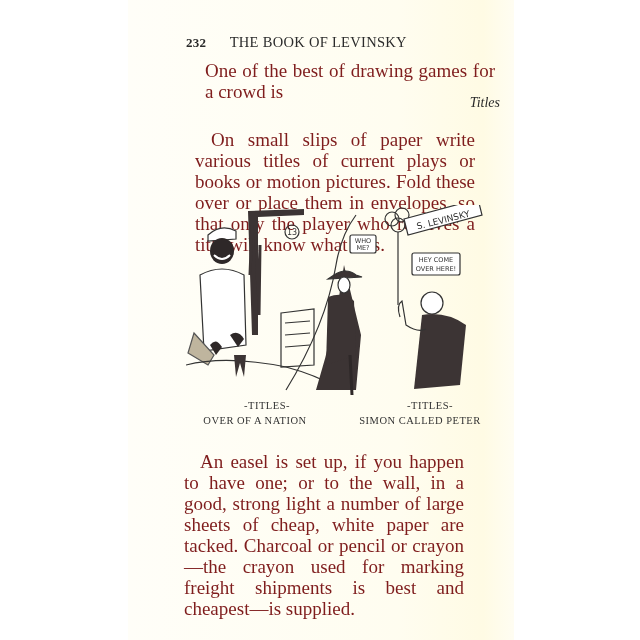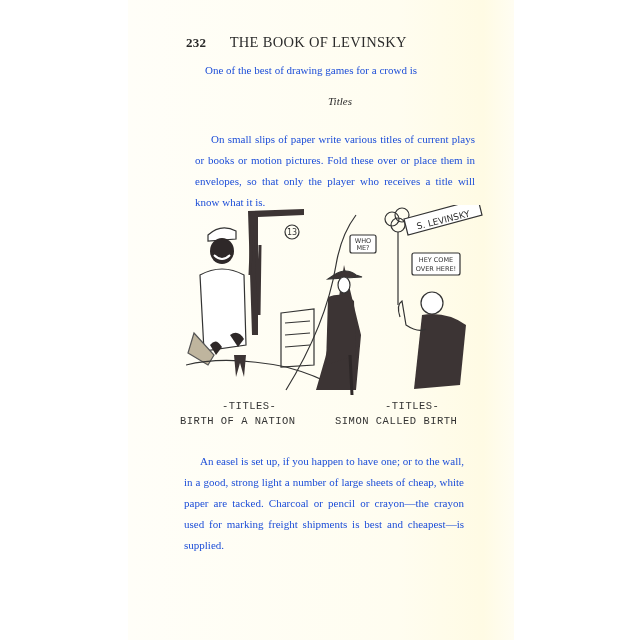--- a/index.html
+++ b/index.html
@@ -6,27 +6,27 @@
   body {
     width:640px; height:640px; background:#ffffff; position:relative; overflow:hidden;
     font-family: "Liberation Serif", "DejaVu Serif", serif; color:#2b2b2b;
   }
   .page {
     position:absolute; left:128px; top:0; width:386px; height:640px;
     background: linear-gradient(90deg, #fffef8 0%, #fffdf0 70%, #fffbe4 92%, #fffdf2 100%);
   }
   .runhead { position:absolute; top:34px; left:186px; width:300px; font-size:14.5px; letter-spacing:0.3px; white-space:nowrap; }
   .runhead .num { display:inline-block; width:40px; font-size:13px;font-weight:bold; }
-  .text { position:absolute; font-size:11px; line-height:21px; color:#1d4ed8; text-align:justify; }
+  .text { position:absolute; font-size:19px; line-height:21px; color:#7f1d1d; text-align:justify; }
   .p1 { top:60px; left:205px; width:290px; }
-  .subhead { position:absolute; top:95px; left:180px; width:320px; text-align:center; font-style:italic; font-size:11px; }
+  .subhead { position:absolute; top:95px; left:180px; width:320px; text-align:right; font-style:italic; font-size:14px; }
   .p2 { top:121px; left:187px; width:296px; }
   .p2 p, .p3 p { margin:8px; text-indent:16px; }
   .illus { position:absolute; left:186px; top:205px; width:300px; height:190px; }
-  .caption { position:absolute; font-family:Liberation Mono, monospace; font-size:10.5px; letter-spacing:0.5px; color:#333; white-space:nowrap; }
+  .caption { position:absolute; font-family:Liberation Serif, serif; font-size:10.5px; letter-spacing:0.5px; color:#333; text-align:center; white-space:nowrap; }
   .cap1a { top:400px; left:222px; width:90px; }
   .cap1b { top:415px; left:180px; width:150px; }
   .cap2a { top:400px; left:385px; width:90px; }
   .cap2b { top:415px; left:335px; width:170px; }
   .p3 { top:443px; left:176px; width:296px; }
 </style>
 </head>
 <body>
 
 <div class="page"></div>
@@ -96,19 +96,19 @@
   <g font-family="DejaVu Sans, sans-serif" font-size="6.5" fill="#333" text-anchor="middle">
     <text x="177" y="38">WHO</text>
     <text x="177" y="45">ME?</text>
     <text x="250" y="57">HEY COME</text>
     <text x="250" y="66">OVER HERE!</text>
     <text x="258" y="18" font-size="9" transform="rotate(-14 258 18)">S. LEVINSKY</text>
   </g>
 </svg>
 
 <div class="caption cap1a">-TITLES-</div>
-<div class="caption cap1b">BIRTH OF A NATION</div>
+<div class="caption cap1b">OVER OF A NATION</div>
 <div class="caption cap2a">-TITLES-</div>
-<div class="caption cap2b">SIMON CALLED BIRTH</div>
+<div class="caption cap2b">SIMON CALLED PETER</div>
 
 <div class="text p3">
   <p>An easel is set up, if you happen to have one; or to the wall, in a good, strong light a number of large sheets of cheap, white paper are tacked. Charcoal or pencil or crayon—the crayon used for marking freight shipments is best and cheapest—is supplied.</p>
 </div>
 
 </body></html>

